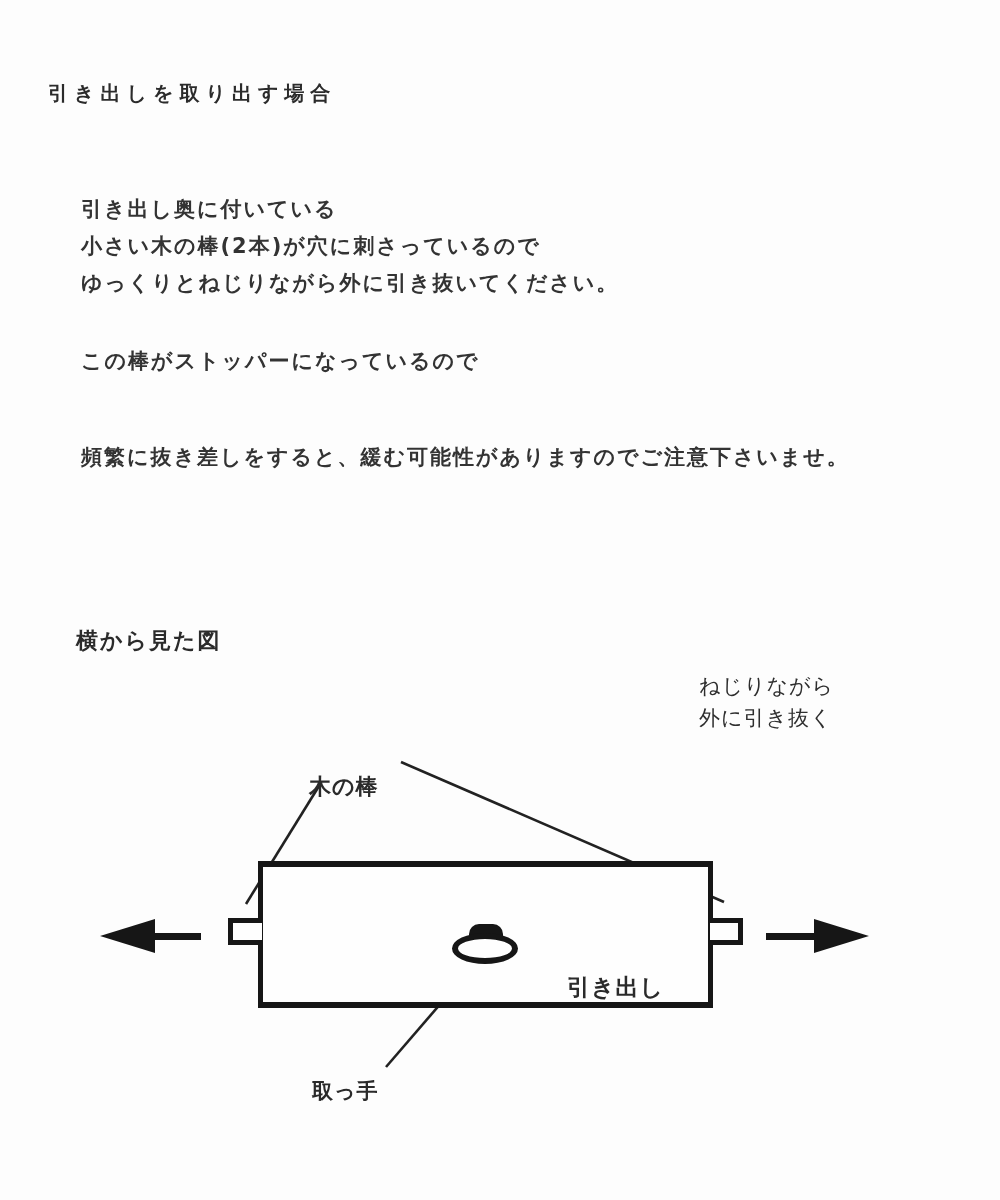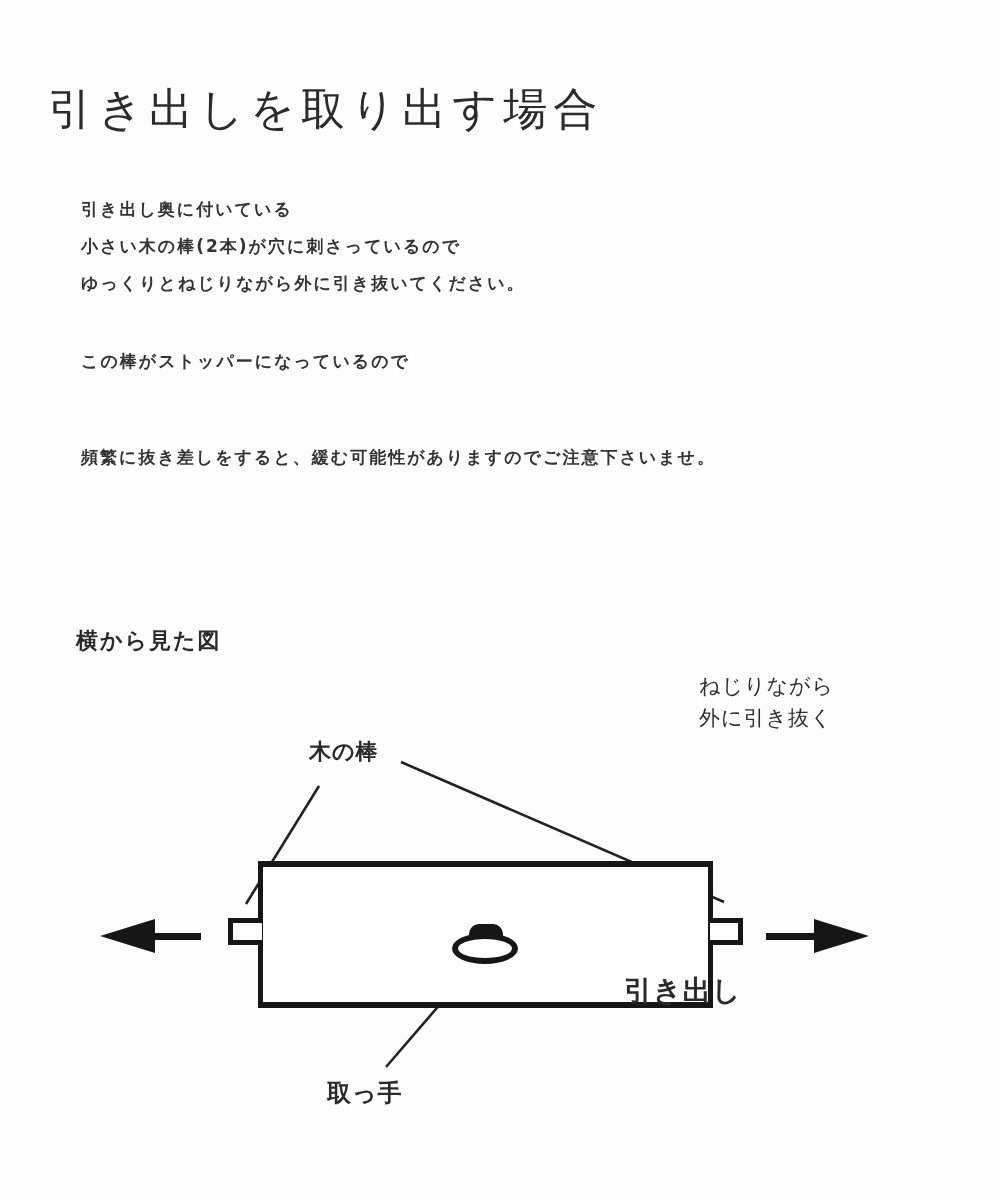--- a/index.html
+++ b/index.html
@@ -9,30 +9,30 @@
     width: 1000px;
     height: 1200px;
     background: #fdfdfd;
     font-family: "DejaVu Sans", sans-serif;
     color: #2f2f2f;
     overflow: hidden;
   }
   .title {
     position: absolute;
     left: 48px; top: 80px;
-    font-size: 44px;
-    font-weight: 400;
+    font-size: 20px;
+    font-weight: 700;
     letter-spacing: 6px;
     color: #2b2b2b;
     white-space: nowrap;
   }
   .body-text {
     position: absolute;
     left: 81px;
-    font-size: 17px;
+    font-size: 21px;
     font-weight: 600;
     letter-spacing: 2px;
     line-height: 37px;
     color: #333333;
     white-space: nowrap;
   }
   .para-1 { top: 191px; }
   .para-2 { top: 335px; margin-top: 8px; }
   .para-3 { top: 439px; }
   .section-heading {
@@ -55,23 +55,23 @@
     white-space: nowrap;
   }
   .diagram-label {
     position: absolute;
     font-size: 22px;
     font-weight: 600;
     letter-spacing: 1px;
     color: #2a2a2a;
     white-space: nowrap;
   }
-  .label-wood-stick { left: 309px; top: 737px; }
-  .label-handle     { left: 327px; top: 1077px; font-size: 24px; }
-  .label-drawer     { left: 624px; top: 972px; font-size: 28px; }
+  .label-wood-stick { left: 309px; top: 772px; }
+  .label-handle     { left: 312px; top: 1077px; font-size: 21px; }
+  .label-drawer     { left: 567px; top: 972px; font-size: 23px; }
 
   .drawer-box {
     position: absolute;
     left: 258px; top: 861px;
     width: 455px; height: 147px;
     background: #fefefe;
     border: 5px solid #161616;
     border-top-width: 6px;
     border-bottom-width: 6px;
   }

